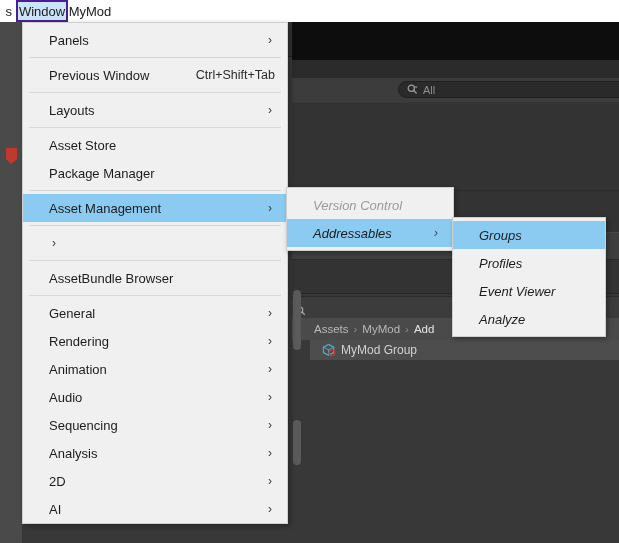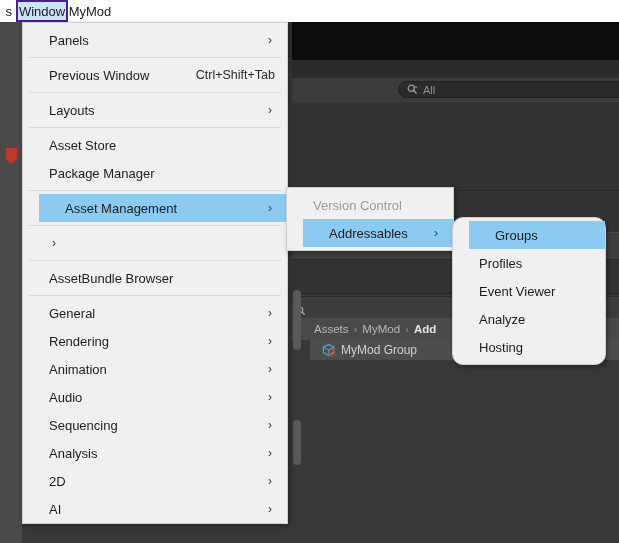--- a/index.html
+++ b/index.html
@@ -20,21 +20,21 @@
   .eb-darkpanel{position:absolute;left:292px;top:60px;width:327px;height:18px;background:#2b2b2b;}
   .eb-searchrow{position:absolute;left:292px;top:78px;width:327px;height:24px;background:#3c3c3c;border-bottom:1px solid #232323;}
   .eb-searchfield{position:absolute;left:398px;top:81px;width:230px;height:17px;background:#2a2a2a;border:1px solid #202020;border-radius:9px;display:flex;align-items:center;padding-left:8px;box-sizing:border-box;}
   .eb-searchfield .ph{color:#8f8f8f;font-size:11px;margin-left:5px;}
   .eb-body{position:absolute;left:292px;top:102px;width:327px;height:441px;background:#383838;}
   .eb-subpanel{position:absolute;left:292px;top:103px;width:327px;height:190px;background:#333333;border-bottom:1px solid #262626;}
   .eb-searchrow2{position:absolute;left:292px;top:296px;width:327px;height:22px;background:#3c3c3c;border-top:1px solid #2a2a2a;border-bottom:1px solid #2a2a2a;}
   .eb-mag2{position:absolute;left:296px;top:302px;}
   .eb-breadcrumb{position:absolute;left:292px;top:318px;width:327px;height:22px;background:#4a4a4a;display:flex;align-items:center;padding-left:22px;box-sizing:border-box;color:#b8b8b8;font-size:11.5px;}
   .eb-breadcrumb .sep{color:#8c8c8c;margin:0 5px;}
-  .eb-breadcrumb .cur{color:#e4e4e4;font-weight:bold;text-align:right;}
+  .eb-breadcrumb .cur{color:#e4e4e4;font-weight:normal;text-align:right;}
   .eb-row-sel{position:absolute;left:310px;top:340px;width:309px;height:20px;background:#4d4d4d;display:flex;align-items:center;padding-left:12px;box-sizing:border-box;color:#d2d2d2;font-size:12px;}
   .eb-leftstrip{position:absolute;left:0;top:0;width:22px;height:543px;background:#4b4b4b;}
   .eb-leftstrip-dark{position:absolute;left:0;top:22px;width:22px;height:521px;background:#4a4a4a;}
   .eb-red{position:absolute;left:6px;top:148px;width:12px;height:16px;}
   .eb-tabline{position:absolute;left:292px;top:190px;width:327px;height:1px;background:#2a2a2a;}
   .eb-tab2{position:absolute;left:292px;top:232px;width:327px;height:26px;background:#3f3f3f;border-top:1px solid #4a4a4a;border-bottom:1px solid #2a2a2a;}
   .eb-scroll{position:absolute;left:293px;top:290px;width:8px;height:60px;background:#5a5a5a;border-radius:4px;}
   .eb-scroll2{position:absolute;left:293px;top:420px;width:8px;height:45px;background:#5a5a5a;border-radius:4px;}
 
   
@@ -47,25 +47,25 @@
   
   .menu{position:absolute;background:#f0f0f0;border:1px solid #cfcfcf;box-shadow:2px 2px 5px rgba(0,0,0,.32);box-sizing:border-box;z-index:50;}
   #menu-window{left:22px;top:22px;width:266px;}
   #menu-assetmgmt{left:286px;top:187px;width:168px;}
   #menu-addressables{left:452px;top:217px;width:154px;}
 
   .mi{position:relative;height:28px;display:flex;align-items:center;padding:0 12px 0 26px;box-sizing:border-box;font-size:13px;color:#1c1c1c;white-space:nowrap;}
   .mi .label{flex:1;}
   .mi .shortcut{color:#2b2b2b;font-size:12.5px;margin-left:18px;}
   .mi .arrow{width:10px;text-align:center;color:#3a3a3a;font-size:12px;line-height:1;}
-  .mi.sel{background:#8bcbf2;margin-left:16px;}
+  .mi.sel{background:#8bcbf2;}
   .mi.disabled{color:#9a9a9a;}
   .sep-line{height:1px;background:#d9d9d9;margin:3px 6px 3px 6px;}
-  #menu-assetmgmt .mi, #menu-addressables .mi{padding-left:26px;}
-  #menu-addressables{padding:3px 0;border-radius:11px;}
+  #menu-assetmgmt .mi, #menu-addressables .mi{padding-left:26px;font-style:italic;}
+  #menu-addressables{padding:3px 0;}
   #menu-assetmgmt{padding:3px 0;}
   #menu-window{padding:3px 0 0 0;}
 </style>
 </head>
 <body>
 
 <div id="editor-bg">
 
   <div class="eb-toolbar"></div>
   <div class="eb-toolrow"></div>
@@ -226,16 +226,13 @@
     </div>
     <div class="mi">
       <span class="label">Profiles</span>
     </div>
     <div class="mi">
       <span class="label">Event Viewer</span>
     </div>
     <div class="mi">
       <span class="label">Analyze</span>
     </div>
-    <div class="mi">
-      <span class="label">Hosting</span>
-    </div>
   </div>
 
 </body></html>

